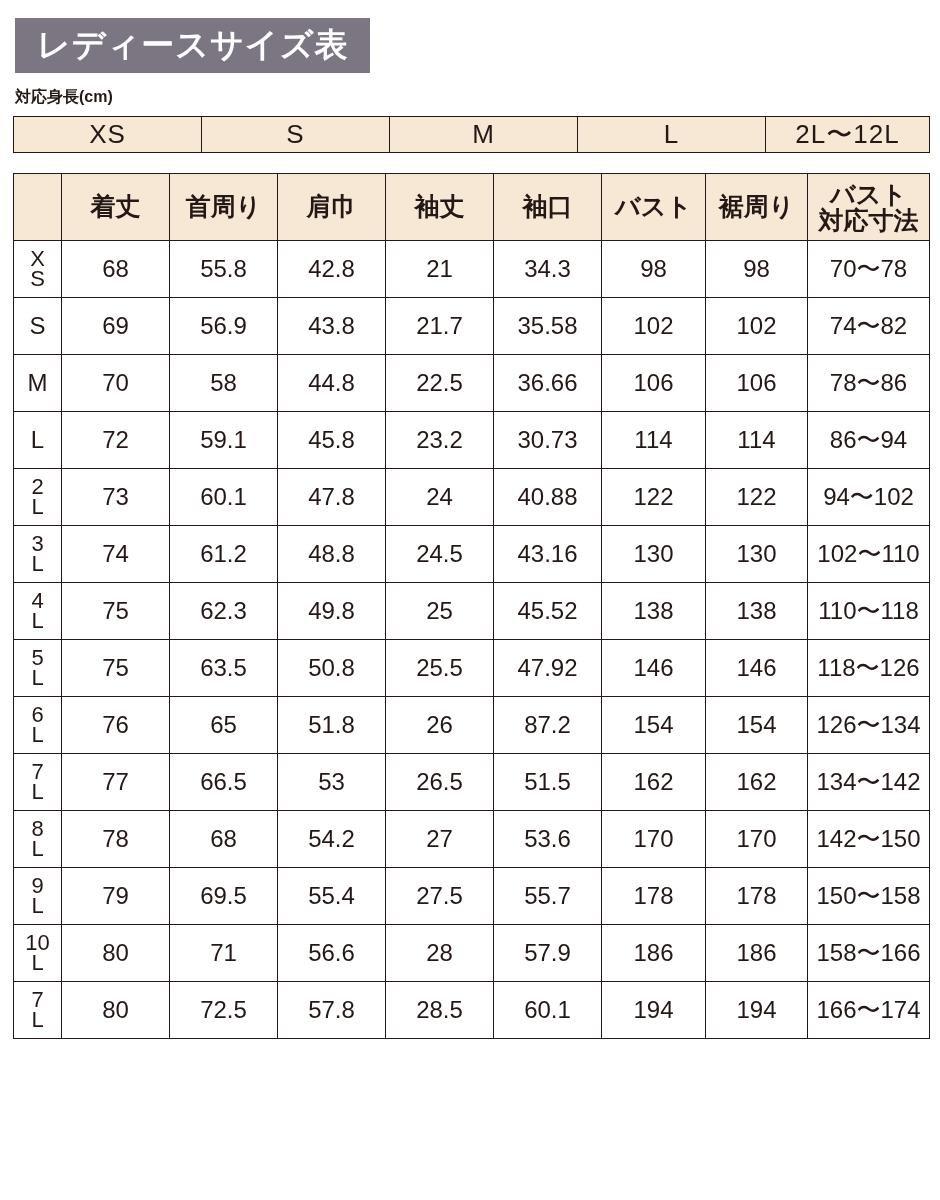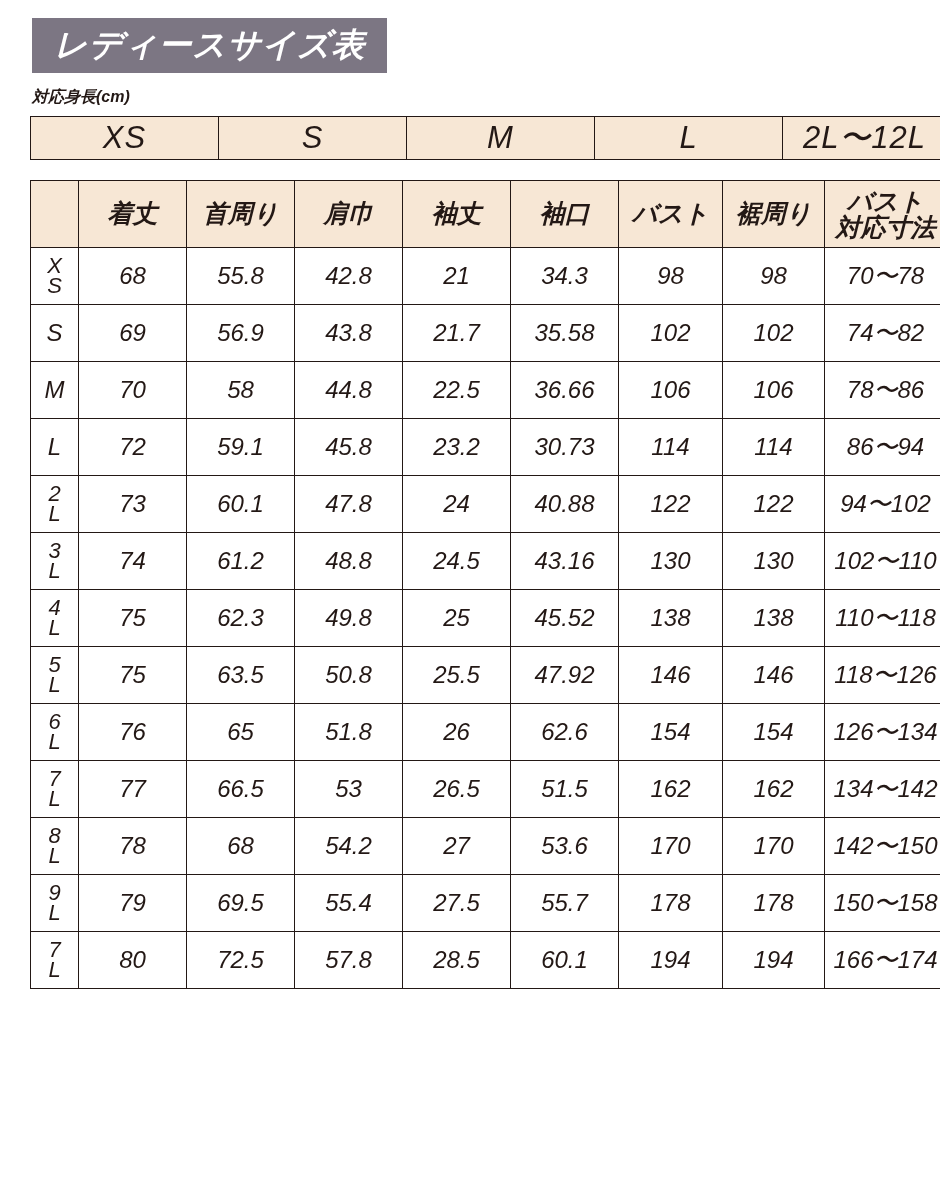--- a/index.html
+++ b/index.html
@@ -9,24 +9,23 @@
   }
   body {
     width: 940px;
     height: 1200px;
     font-family: "Liberation Sans", sans-serif;
     color: #231815;
     position: relative;
     overflow: hidden;
   }
   .page {
-    padding: 14px 12px 0 24px;
+    padding: 14px 12px 0 7px;
     box-sizing: border-box;
     width: 940px;
-    font-style: italic;
   }
   
   .title-banner {
     display: inline-block;
     background: #7c7683;
     color: #ffffff;
     font-size: 33px;
     font-weight: bold;
     letter-spacing: 1px;
     padding: 10px 22px 12px 22px;
@@ -54,21 +53,21 @@
   }
 
   
   .height-table {
     width: 916px;
     margin: 0 0 0 6px;
   }
   .height-table .hdr td {
     background: #f7e7d5;
     height: 34px;
-    font-size: 31px;
+    font-size: 26px;
     letter-spacing: 1px;
   }
   .height-table .val td {
     background: #ffffff;
     height: 38px;
     font-size: 24px;
     letter-spacing: 0px;
   }
 
   
@@ -279,21 +278,21 @@
           </tr>
           <tr>
             <td class="size-cell">
               <span class="s1">6</span>
               <span class="s2">L</span>
             </td>
             <td>76</td>
             <td>65</td>
             <td>51.8</td>
             <td>26</td>
-            <td>62.6</td>
+            <td>87.2</td>
             <td>154</td>
             <td>154</td>
             <td>126〜134</td>
           </tr>
           <tr>
             <td class="size-cell">
               <span class="s1">7</span>
               <span class="s2">L</span>
             </td>
             <td>77</td>
@@ -328,20 +327,34 @@
             <td>69.5</td>
             <td>55.4</td>
             <td>27.5</td>
             <td>55.7</td>
             <td>178</td>
             <td>178</td>
             <td>150〜158</td>
           </tr>
           <tr>
             <td class="size-cell">
+              <span class="s1">10</span>
+              <span class="s2">L</span>
+            </td>
+            <td>80</td>
+            <td>71</td>
+            <td>56.6</td>
+            <td>28</td>
+            <td>57.9</td>
+            <td>186</td>
+            <td>186</td>
+            <td>158〜166</td>
+          </tr>
+          <tr>
+            <td class="size-cell">
               <span class="s1">7</span>
               <span class="s2">L</span>
             </td>
             <td>80</td>
             <td>72.5</td>
             <td>57.8</td>
             <td>28.5</td>
             <td>60.1</td>
             <td>194</td>
             <td>194</td>

